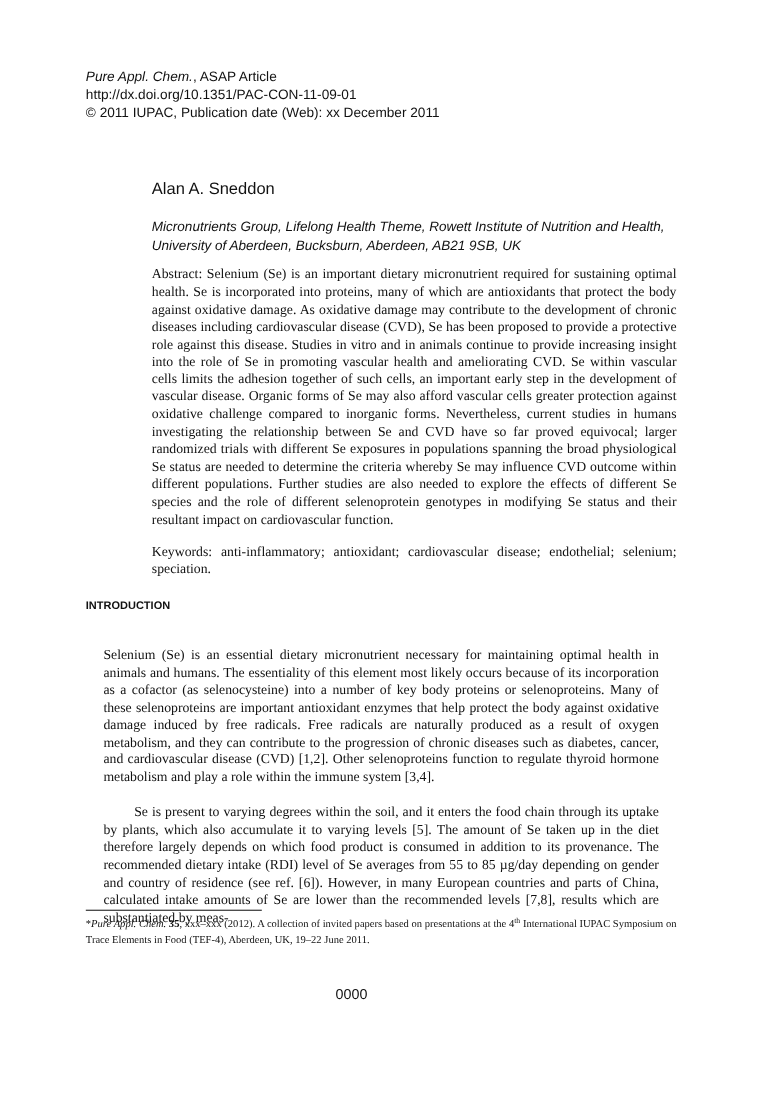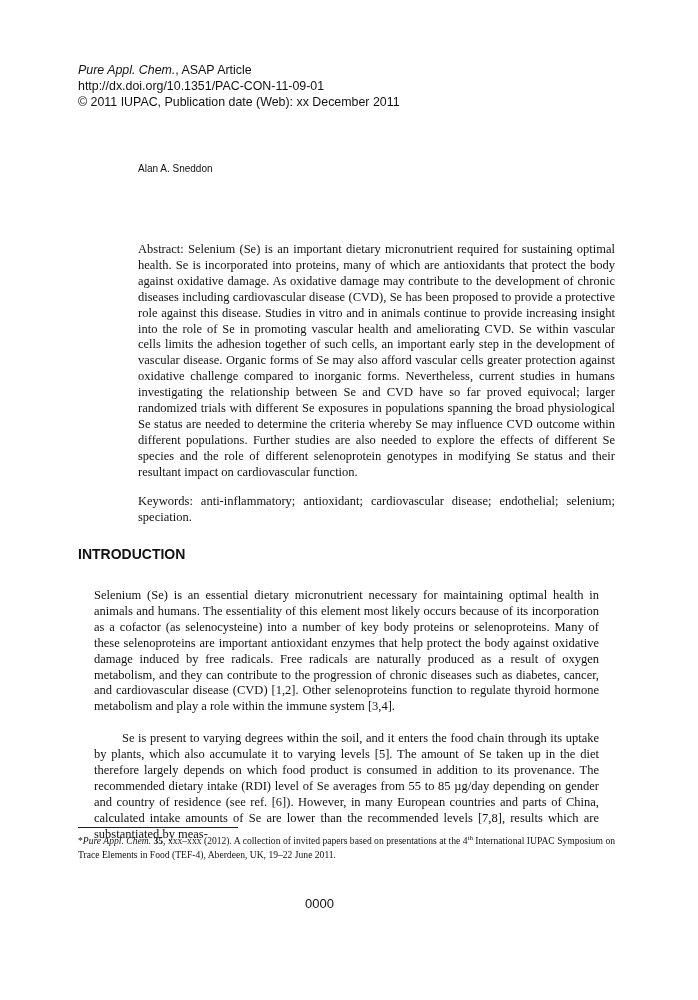--- a/index.html
+++ b/index.html
@@ -5,29 +5,29 @@
   html, body { margin: 0; padding: 0; background: #ffffff; }
   body { width: 698px; height: 1000px; position: relative; overflow: hidden; color: #111; }
   .page { position: absolute; left: 0; top: 0; width: 698px; height: 1000px; }
   .sans { font-family: "Liberation Sans", "DejaVu Sans", sans-serif; }
   .serif { font-family: "Liberation Serif", "DejaVu Serif", serif; }
 
   .journal-header { position: absolute; left: 78px; top: 62px; font-size: 12.4px; line-height: 16px; }
   .journal-header .jname { font-style: italic; }
 
   .title { position: absolute; left: 138px; top: 122px; font-size: 19px; font-weight: bold; letter-spacing: 0.1px; }
-  .author { position: absolute; left: 138px; top: 163px; font-size: 10px; }
+  .author { position: absolute; left: 138px; top: 163px; font-size: 15px; }
   .affiliation { position: absolute; left: 138px; top: 198px; width: 480px; font-size: 12.3px; line-height: 17px; font-style: italic; }
 
   .abstract { position: absolute; left: 138px; top: 242px; width: 477px; font-size: 12.5px; line-height: 15.9px; text-align: justify; }
   .abstract .label { }
   .keywords { position: absolute; left: 138px; top: 493px; width: 477px; font-size: 12.5px; line-height: 16px; text-align: justify; }
   .keywords .label { }
 
-  .section-heading { position: absolute; left: 78px; top: 546px; font-size: 14px; font-weight: bold; }
+  .section-heading { position: absolute; left: 78px; top: 546px; font-size: 10px; font-weight: bold; }
 
   .body-text { position: absolute; left: 78px; top: 572px; width: 537px; font-size: 12.5px; line-height: 15.9px; text-align: justify; }
   .body-text p { margin: 16px; }
   .body-text p.indent { text-indent: 28px; }
 
   .footnote-rule { position: absolute; left: 78px; top: 827px; width: 160px; height: 0; border-top: 1px solid #222; }
   .footnote { position: absolute; left: 78px; top: 834px; width: 537px; font-size: 9.6px; line-height: 14px; text-align: justify; }
   .footnote .it { font-style: italic; }
   .footnote .b { font-weight: bold; }
   .footnote sup { font-size: 7px; vertical-align: super; line-height: 0; }
@@ -39,20 +39,21 @@
 
 <div class="page">
 
   <div class="journal-header sans">
     <div><span class="jname">Pure Appl. Chem.</span><span>, ASAP Article</span></div>
     <div>http://dx.doi.org/10.1351/PAC-CON-11-09-01</div>
     <div>© 2011 IUPAC, Publication date (Web): xx December 2011</div>
   </div>
 
   <div class="author sans">Alan A. Sneddon</div>
+  <div class="affiliation sans">Micronutrients Group, Lifelong Health Theme, Rowett Institute of Nutrition and Health, University of Aberdeen, Bucksburn, Aberdeen, AB21 9SB, UK</div>
 
   <div class="abstract serif"><span class="label">Abstract</span><span>: Selenium (Se) is an important dietary micronutrient required for sustaining optimal health. Se is incorporated into proteins, many of which are antioxidants that protect the body against oxidative damage. As oxidative damage may contribute to the development of chronic diseases including cardiovascular disease (CVD), Se has been proposed to provide a protective role against this disease. Studies in vitro and in animals continue to provide increasing insight into the role of Se in promoting vascular health and ameliorating CVD. Se within vascular cells limits the adhesion together of such cells, an important early step in the development of vascular disease. Organic forms of Se may also afford vascular cells greater protection against oxidative challenge compared to inorganic forms. Nevertheless, current studies in humans investigating the relationship between Se and CVD have so far proved equivocal; larger randomized trials with different Se exposures in populations spanning the broad physiological Se status are needed to determine the criteria whereby Se may influence CVD outcome within different populations. Further studies are also needed to explore the effects of different Se species and the role of different selenoprotein genotypes in modifying Se status and their resultant impact on cardiovascular function.</span></div>
 
   <div class="keywords serif"><span class="label">Keywords</span><span>: anti-inflammatory; antioxidant; cardiovascular disease; endothelial; selenium; speciation.</span></div>
 
   <div class="section-heading sans">INTRODUCTION</div>
 
   <div class="body-text serif">
     <p>Selenium (Se) is an essential dietary micronutrient necessary for maintaining optimal health in animals and humans. The essentiality of this element most likely occurs because of its incorporation as a cofactor (as selenocysteine) into a number of key body proteins or selenoproteins. Many of these selenoproteins are important antioxidant enzymes that help protect the body against oxidative damage induced by free radicals. Free radicals are naturally produced as a result of oxygen metabolism, and they can contribute to the progression of chronic diseases such as diabetes, cancer, and cardiovascular dis­ease (CVD) [1,2]. Other selenoproteins function to regulate thyroid hormone metabolism and play a role within the immune system [3,4].</p>
     <p class="indent">Se is present to varying degrees within the soil, and it enters the food chain through its uptake by plants, which also accumulate it to varying levels [5]. The amount of Se taken up in the diet therefore largely depends on which food product is consumed in addition to its provenance. The recommended dietary intake (RDI) level of Se averages from 55 to 85 µg/day depending on gender and country of res­idence (see ref. [6]). However, in many European countries and parts of China, calculated intake amounts of Se are lower than the recommended levels [7,8], results which are substantiated by meas-</p>

